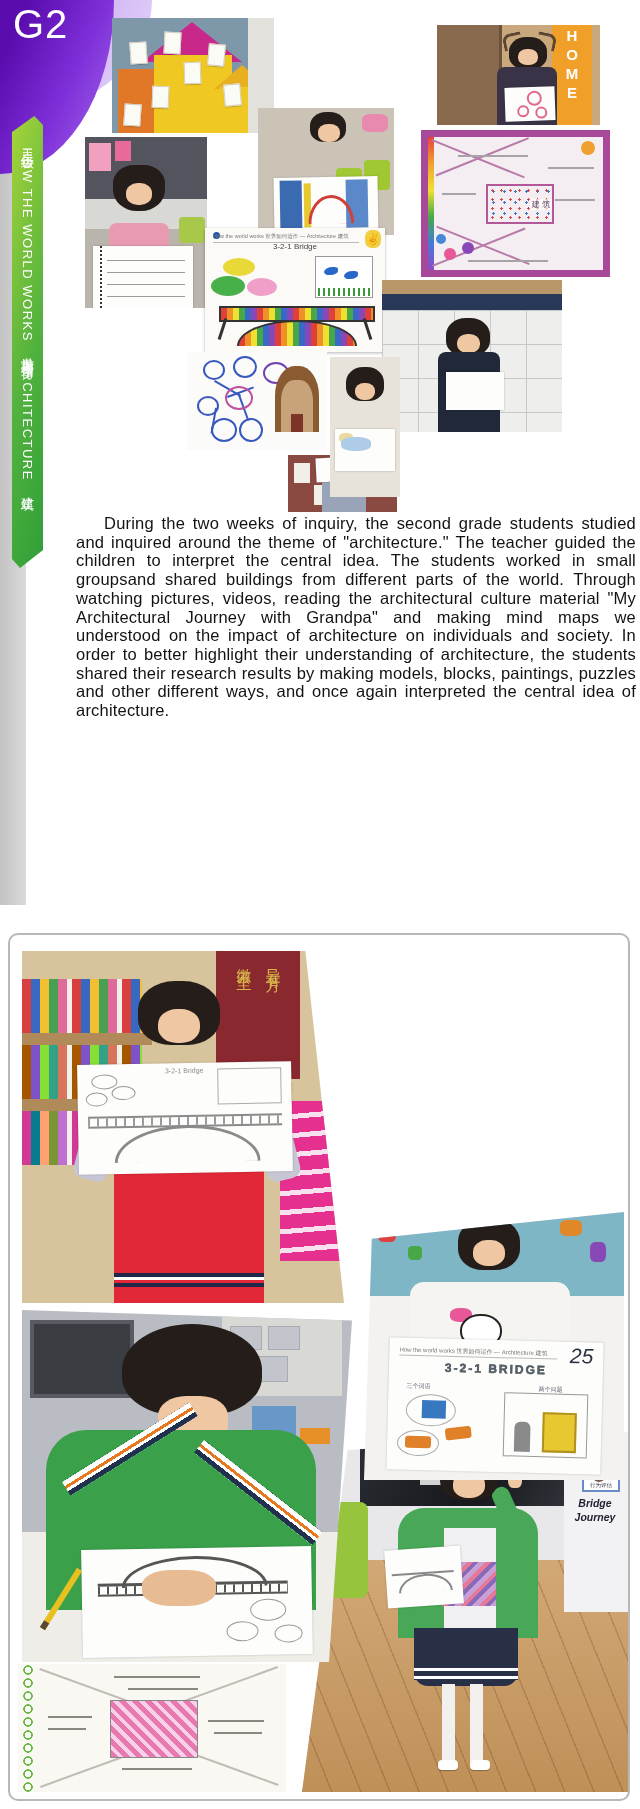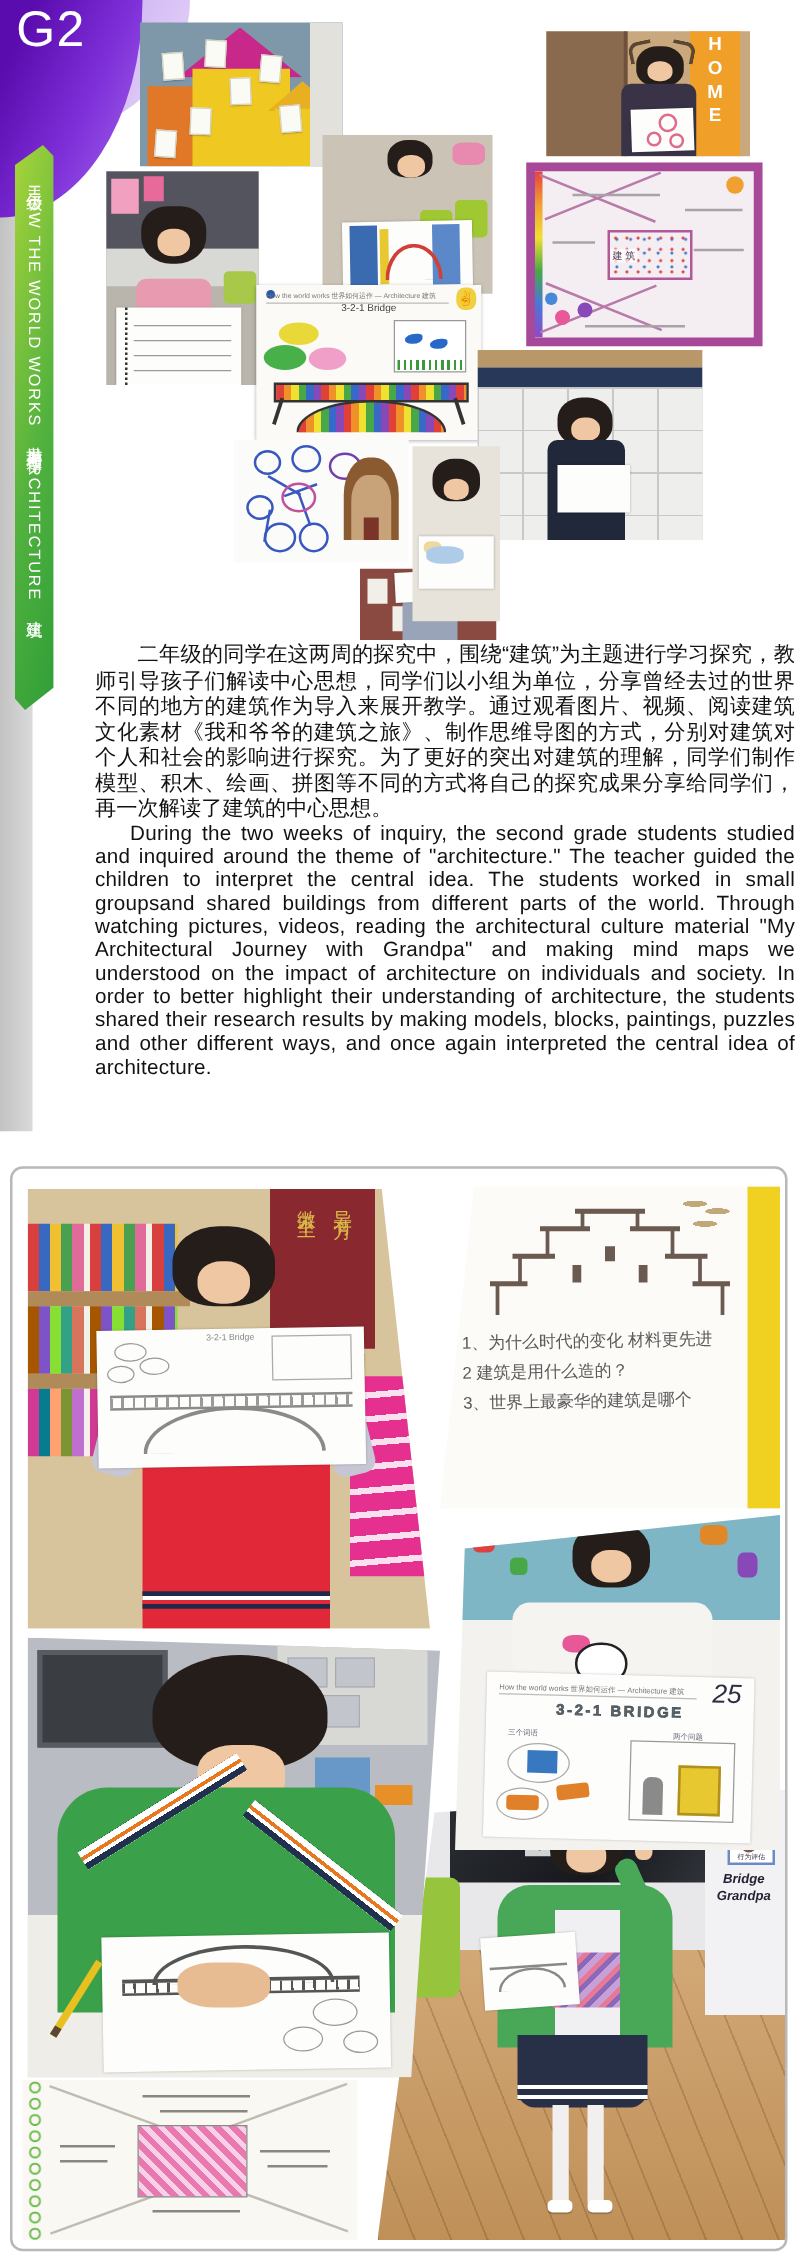--- a/index.html
+++ b/index.html
@@ -60,21 +60,21 @@
   .p4 .chair{position:absolute;width:26px;height:30px;background:#9fc832;border-radius:4px}
   .p4 .art{left:16px;bottom:2px;width:104px;height:56px;transform:rotate(-1deg)}
   .p4 .pan1{position:absolute;left:6px;top:3px;width:22px;height:48px;background:#3a6ab0}
   .p4 .pan2{position:absolute;right:10px;top:3px;width:22px;height:48px;background:#5a88c8}
   .p4 .arch{position:absolute;left:34px;top:18px;width:40px;height:26px;border:3px solid #d04038;border-bottom:none;border-radius:50% 50% 0 0/100% 100% 0 0}
   .p4 .yel{position:absolute;left:30px;top:6px;width:7px;height:44px;background:#e8c830}
   
   .p5{left:421px;top:130px;width:189px;height:147px;background:#f4eef2;border:7px solid #a84898;box-sizing:border-box}
   .p5 .rainbow{position:absolute;left:0;top:0;bottom:0;width:6px;background:linear-gradient(#e84040,#f0a030,#f0e030,#48a848,#4878d8,#9048c8)}
   .p5 .diag{position:absolute;width:100px;height:2px;background:#b87aa8;transform-origin:0 0}
-  .p5 .cbox{position:absolute;left:58px;top:47px;width:64px;height:36px;border:2px solid #b05898;background:radial-gradient(#d84848 1px,transparent 1.4px),radial-gradient(#3878c8 1px,transparent 1.4px);background-size:9px 9px,11px 11px;display:flex;align-items:center;justify-content:flex-start}
+  .p5 .cbox{position:absolute;left:58px;top:47px;width:64px;height:36px;border:2px solid #b05898;background:radial-gradient(#d84848 1px,transparent 1.4px),radial-gradient(#3878c8 1px,transparent 1.4px);background-size:9px 9px,11px 11px;display:flex;align-items:center;justify-content:flex-end}
   .p5 .cbox span{font-size:8px;color:#5a3a52;background:rgba(255,255,255,.7);padding:0 2px}
   .p5 .flower{position:absolute;border-radius:50%}
   .p5 .scrib{position:absolute;height:2px;background:#a9a2a8}
   
   .p6{left:205px;top:228px;width:180px;height:124px;background:#fbfaf7;box-shadow:0 1px 3px rgba(0,0,0,.3)}
   .p6 .hdr{position:absolute;left:8px;top:5px;right:26px;font-size:5.5px;color:#777;border-bottom:1px solid #bbb;padding-bottom:2px;white-space:nowrap;overflow:hidden}
   .p6 .logo{position:absolute;left:8px;top:4px;width:7px;height:7px;background:#2858a8;border-radius:50%}
   .p6 .title{position:absolute;top:14px;left:0;right:0;text-align:center;font-size:8px;color:#444}
   .p6 .peace{position:absolute;right:4px;top:2px;width:16px;height:18px;background:#f0d040;border-radius:40%;text-align:center;font-size:11px;line-height:18px}
   .p6 .bub{position:absolute;border-radius:50%}
@@ -354,21 +354,20 @@
     <div class="band"></div>
     <div class="band2"></div>
     <div class="wall"></div>
     <div class="hair" style="left:64px;top:38px;width:44px;height:38px"></div>
     <div class="face" style="left:75px;top:54px;width:23px;height:19px"></div>
     <div class="jacket"></div>
     <div class="paper sheet"></div>
   </div>
 
   <div class="text-block">
-    <p class="cn">二年级的同学在这两周的探究中，围绕“建筑”为主题进行学习探究，教师引导孩子们解读中心思想，同学们以小组为单位，分享曾经去过的世界不同的地方的建筑作为导入来展开教学。通过观看图片、视频、阅读建筑文化素材《我和爷爷的建筑之旅》、制作思维导图的方式，分别对建筑对个人和社会的影响进行探究。为了更好的突出对建筑的理解，同学们制作模型、积木、绘画、拼图等不同的方式将自己的探究成果分享给同学们，再一次解读了建筑的中心思想。</p>
     <p class="en">During the two weeks of inquiry, the second grade students studied and inquired around the theme of "architecture." The teacher guided the children to interpret the central idea. The students worked in small groupsand shared buildings from different parts of the world. Through watching pictures, videos, reading the architectural culture material "My Architectural Journey with Grandpa" and making mind maps we understood on the impact of architecture on individuals and society. In order to better highlight their understanding of architecture, the students shared their research results by making models, blocks, paintings, puzzles and other different ways, and once again interpreted the central idea of architecture.</p>
   </div>
 
   <div class="frame">
 
     <div class="ph b1">
       <div class="books" style="top:28px"></div>
       <div class="wood" style="top:82px"></div>
       <div class="books" style="top:94px;filter:hue-rotate(40deg)"></div>
       <div class="wood" style="top:148px"></div>
@@ -389,38 +388,20 @@
         <div class="cap">3-2-1 Bridge</div>
         <div class="bub" style="left:14px;top:10px;width:24px;height:13px"></div>
         <div class="bub" style="left:34px;top:22px;width:22px;height:12px"></div>
         <div class="bub" style="left:8px;top:28px;width:20px;height:12px"></div>
         <div class="nbox"></div>
         <div class="deckline" style="left:10px;top:52px;width:194px;height:8px"></div>
         <div class="archline" style="left:36px;top:62px;width:140px;height:34px"></div>
       </div>
     </div>
 
-    <div class="ph b2">
-      <div class="ystrip"></div>
-      <svg width="200" height="100" viewBox="0 0 200 100">
-        <g fill="none" stroke="#6a5a50" stroke-width="3">
-          <path d="M10 95 V70 H28 V48 H50 V26 H78 V12 H122 V26 H150 V48 H172 V70 H190 V95"></path>
-          <path d="M4 70 H34 M22 48 H56 M44 26 H84 M72 12 H128 M116 26 H156 M144 48 H178 M166 70 H196" stroke-width="4"></path>
-        </g>
-        <rect x="70" y="55" width="7" height="14" fill="#6a5a50"></rect>
-        <rect x="123" y="55" width="7" height="14" fill="#6a5a50"></rect>
-        <rect x="96" y="40" width="8" height="12" fill="#6a5a50"></rect>
-      </svg>
-      <div class="bamboo"></div>
-      <div class="qs">
-        <div>1、为什么时代的变化 材料更先进</div>
-        <div>2 建筑是用什么造的？</div>
-        <div>3、世界上最豪华的建筑是哪个</div>
-      </div>
-    </div>
 
     <div class="ph b3">
       <div class="wall"></div>
       <div class="art" style="left:14px;top:12px;width:18px;height:18px;background:#e04040"></div>
       <div class="art" style="left:196px;top:8px;width:22px;height:16px;background:#e08828"></div>
       <div class="art" style="left:226px;top:30px;width:16px;height:20px;background:#8848b8"></div>
       <div class="art" style="left:44px;top:34px;width:14px;height:14px;background:#48a848"></div>
       <div class="hair" style="left:94px;top:6px;width:62px;height:52px"></div>
       <div class="face" style="left:109px;top:28px;width:32px;height:26px"></div>
       <div class="shirt"></div>
@@ -493,21 +474,21 @@
       <div class="rwall"></div>
       <div class="wei">维</div>
       <div class="card">
         <span class="s1" style="top:4px;background:#f0c020"></span>
         <span class="s1" style="top:19px;background:#e8d8a0"></span>
         <span class="s1" style="top:34px;background:#7a5a50"></span>
         <span class="clabel">行为评估</span>
       </div>
       <div class="rc">
         <div>Bridge</div>
-        <div>Grandpa</div>
+        <div>Journey</div>
       </div>
       <div class="arm"></div>
       <div class="phand"></div>
       <div class="hair" style="left:138px;top:20px;width:58px;height:48px"></div>
       <div class="face" style="left:151px;top:40px;width:32px;height:26px"></div>
       <div class="jacket"></div>
       <div class="front"></div>
       <div class="vest"></div>
       <div class="paper sheet">
         <div class="mini-deck"></div>

